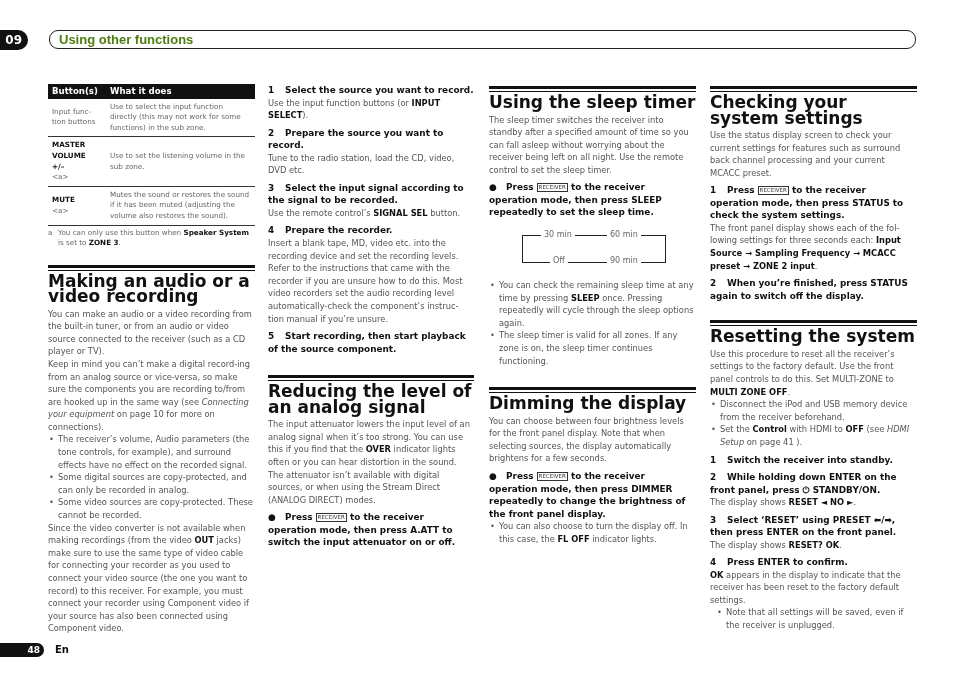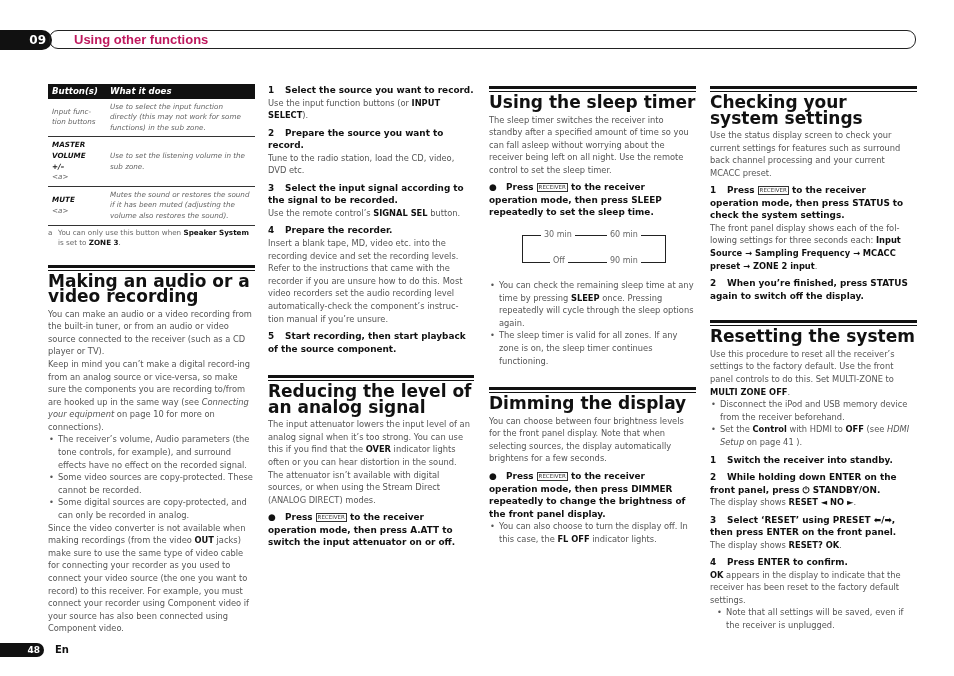--- a/index.html
+++ b/index.html
@@ -1,41 +1,41 @@
 <!DOCTYPE html>
 <html><head>
 <meta charset="utf-8">
 <style>
   html, body { margin:0; padding:0; background:#fff; }
   body { width:954px; height:676px; position:relative; overflow:hidden;
          font-family:"DejaVu Sans", sans-serif; color:#555; }
-  .hdr-num { position:absolute; left:0; top:30px; width:52px; height:20px;
+  .hdr-num { position:absolute; left:0; top:30px; width:28px; height:20px;
              background:#111; color:#fff; font-weight:bold; font-size:12px;
              border-radius:0 10px 10px 0; display:flex; align-items:center; justify-content:flex-end; padding-right:6px; box-sizing:border-box; }
   .hdr-bar { position:absolute; left:49px; top:30px; width:867px; height:19px;
              border:1px solid #222; border-radius:9px; box-sizing:border-box;
-             font-family:"Liberation Sans", sans-serif; font-weight:bold; font-size:13px; color:#be185d;
-             padding-left:24px; line-height:17px; }
+             font-family:"Liberation Sans", sans-serif; font-weight:bold; font-size:13px; color:#4d7c0f;
+             padding-left:9px; line-height:17px; }
   .col { position:absolute; top:84px; font-size:8.3px; line-height:12.6px; }
   .c1 { left:48px; width:207px; }
   .c2 { left:268px; width:206px; }
   .c3 { left:489px; width:207px; }
   .c4 { left:710px; width:207px; }
   b, .b { color:#111; font-weight:bold; }
   .step { color:#111; font-weight:bold; font-size:8.9px; line-height:12.5px; margin-top:5px; }
   .step:first-child { margin-top:0; }
   .step .n { display:inline-block; width:17px; }
   p { margin:0; }
   .h2 { border-top:3px solid #111; margin-top:6px; padding-top:1px; position:relative; }
   .h2::after { content:""; position:absolute; left:0; right:0; top:2px; border-top:1px solid #111; }
   .h2 .t { font-family:"DejaVu Sans", sans-serif; font-weight:bold; color:#111; font-size:17px; line-height:15.5px; padding-top:5px; display:block; }
   ul { list-style:none; margin:0; padding:0; }
   li { position:relative; padding-left:10px; }
   li::before { content:"•"; position:absolute; left:1px; color:#555; }
-  table { border-collapse:collapse; width:207px; font-size:7.2px; line-height:10.6px;font-style:italic; }
+  table { border-collapse:collapse; width:207px; font-size:7.2px; line-height:10.6px; }
   th { background:#111; color:#fff; text-align:left; font-size:8.6px; padding:2px 4px; font-weight:bold; }
   td { vertical-align:middle; padding:3px 4px; border-bottom:1px solid #333; color:#666; }
   td.k { width:50px; padding-left:4px; }
   .note { font-size:7.2px; line-height:10.5px; color:#666; margin-top:2px; padding-left:10px; position:relative; }
   .note .a { position:absolute; left:0; }
   .kbd { display:inline-block; border:1px solid #333; font-size:5.5px; line-height:7px; padding:0 1px; color:#333; font-weight:normal; vertical-align:1px; letter-spacing:0; }
   .bul { color:#111; font-weight:bold; font-size:8.9px; line-height:12.5px; margin-top:5px; }
   .diagram { position:relative; height:46px; margin:8px 0 6px 0; font-size:8px; color:#666; }
   .diagram .box { position:absolute; left:33px; top:8px; width:142px; height:26px; border:1px solid #222; }
   .diagram .lbl { position:absolute; background:#fff; padding:0 3px; line-height:10px; }
@@ -83,22 +83,22 @@
     <span class="a">a</span><span>You can only use this button when </span><b>Speaker System</b><span> is set to </span><b>ZONE 3</b><span>.</span>
   </div>
 
   <div class="h2" style="margin-top:16px;">
     <span class="t">Making an audio or a video recording</span>
   </div>
   <p style="margin-top:3px;">You can make an audio or a video recording from the built-in tuner, or from an audio or video source connected to the receiver (such as a CD player or TV).</p>
   <p><span>Keep in mind you can’t make a digital record-ing from an analog source or vice-versa, so make sure the components you are recording to/from are hooked up in the same way (see </span><i>Connecting your equipment</i><span> on page 10 for more on connections).</span></p>
   <ul>
     <li>The receiver’s volume, Audio parameters (the tone controls, for example), and surround effects have no effect on the recorded signal.</li>
+    <li>Some digital sources are copy-protected, and can only be recorded in analog.</li>
     <li>Some video sources are copy-protected. These cannot be recorded.</li>
-    <li>Some digital sources are copy-protected, and can only be recorded in analog.</li>
   </ul>
   <p><span>Since the video converter is not available when making recordings (from the video </span><b>OUT</b><span> jacks) make sure to use the same type of video cable for connecting your recorder as you used to connect your video source (the one you want to record) to this receiver. For example, you must connect your recorder using Component video if your source has also been connected using Component video.</span></p>
 </div>
 
 <div class="col c2">
   <div class="step"><span class="n">1</span><span>Select the source you want to record.</span></div>
   <p><span>Use the input function buttons (or </span><b>INPUT SELECT</b><span>).</span></p>
   <div class="step"><span class="n">2</span><span>Prepare the source you want to record.</span></div>
   <p>Tune to the radio station, load the CD, video, DVD etc.</p>
   <div class="step"><span class="n">3</span><span>Select the input signal according to the signal to be recorded.</span></div>

